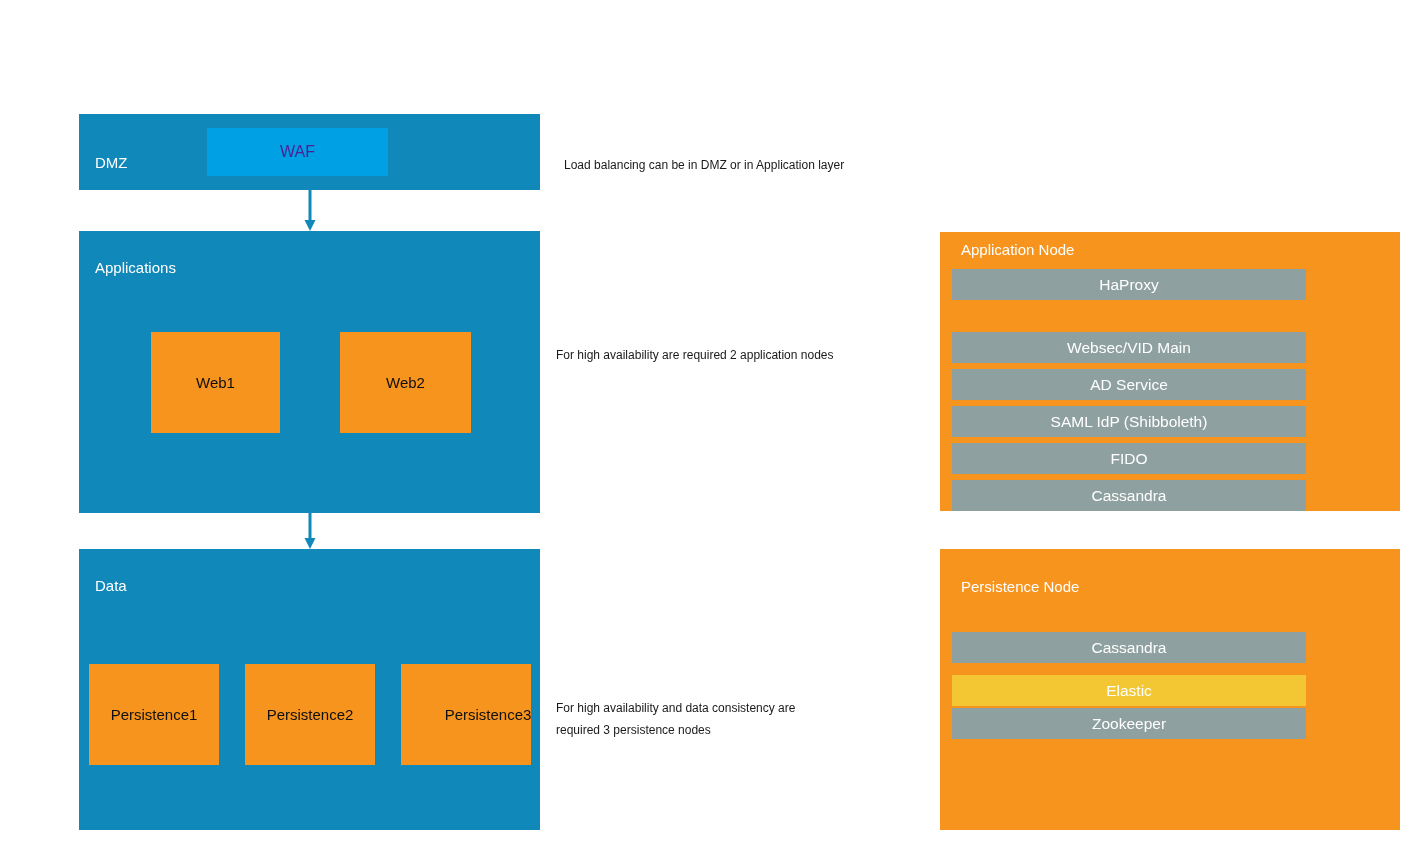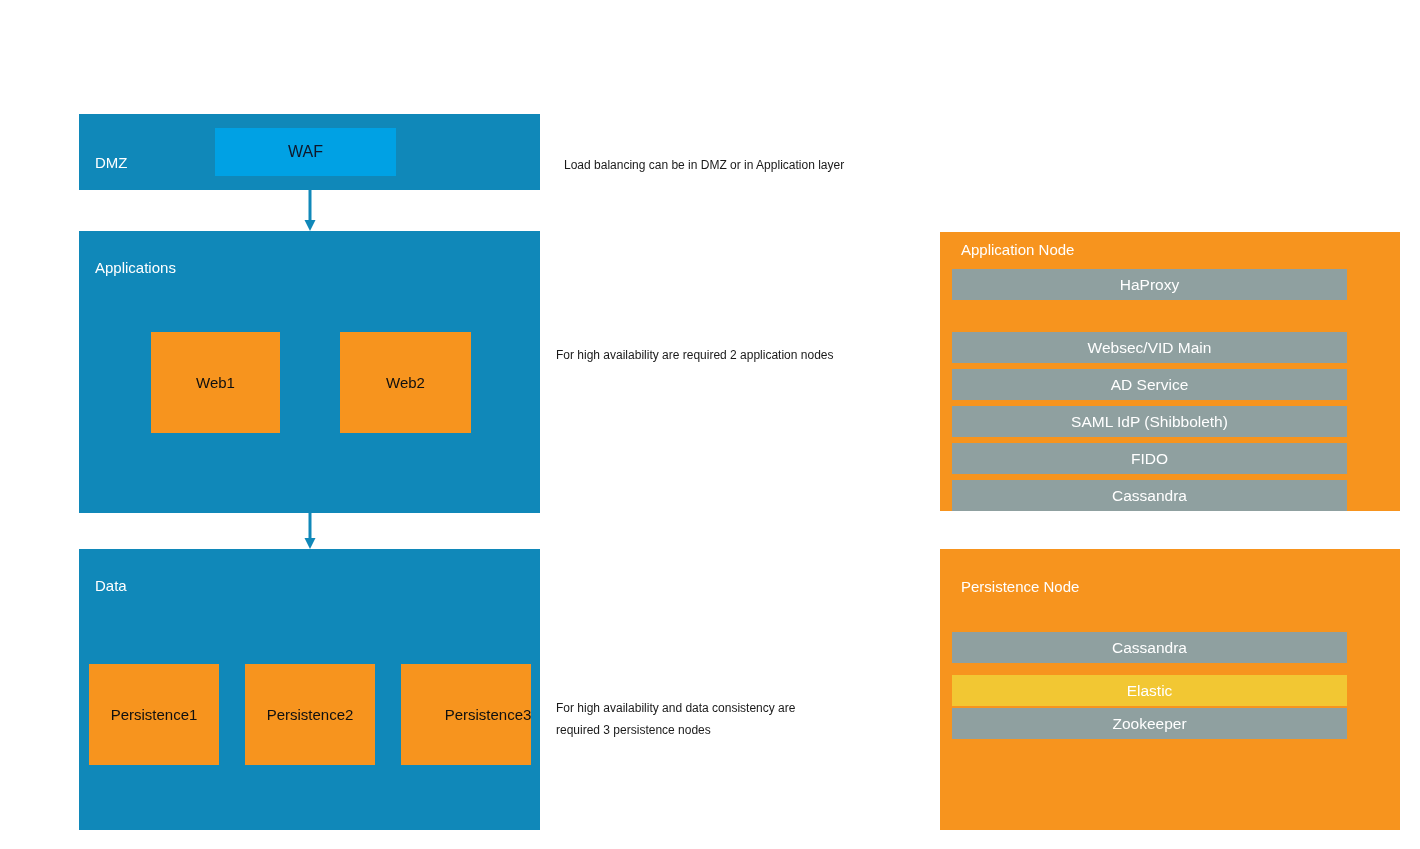--- a/index.html
+++ b/index.html
@@ -52,25 +52,25 @@
     display: flex;
     align-items: center;
     justify-content: center;
     box-sizing: border-box;
     color: #101010;
     font-size: 15px;
     text-align: center;
   }
   .node-waf {
     background: #00a1e4;
-    left: 136px;
+    left: 128px;
     top: 14px;
     width: 181px;
     height: 48px;
-    color: #0f172a;
+    color: #4c1d95;
     font-size: 16px;
   }
   .node-orange {
     background: #f7941e;
   }
   #node-web1 { left: 72px;  top: 101px; width: 129px; height: 101px; }
   #node-web2 { left: 261px; top: 101px; width: 131px; height: 101px; }
 
   #node-p1 { left: 10px;  top: 115px; width: 130px; height: 101px; }
   #node-p2 { left: 166px; top: 115px; width: 130px; height: 101px; }
@@ -116,21 +116,21 @@
   }
   #panel-app  { left: 940px; top: 232px; width: 460px; height: 279px; }
   #panel-app .panel-label { top: 9px; }
 
   #panel-pers { left: 940px; top: 549px; width: 460px; height: 281px; }
   #panel-pers .panel-label { top: 29px; }
 
   .service-bar {
     position: absolute;
     left: 12px;
-    width: 395px;
+    width: 354px;
     height: 31px;
     background: #8fa0a0;
     display: flex;
     align-items: center;
     justify-content: center;
     color: #ffffff;
     font-size: 15.5px;
     box-sizing: border-box;
     white-space: nowrap;
   }

